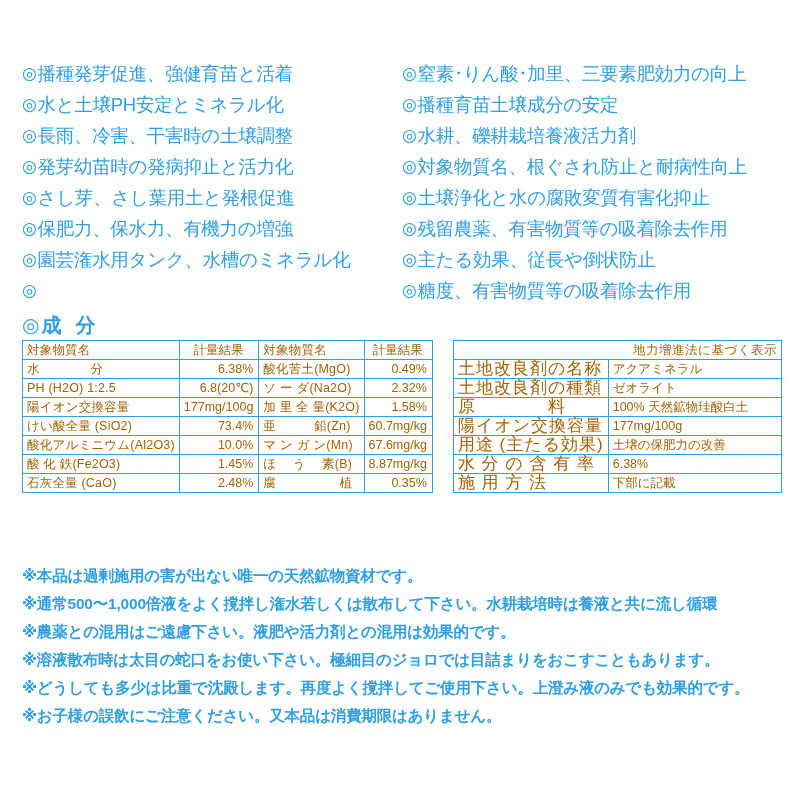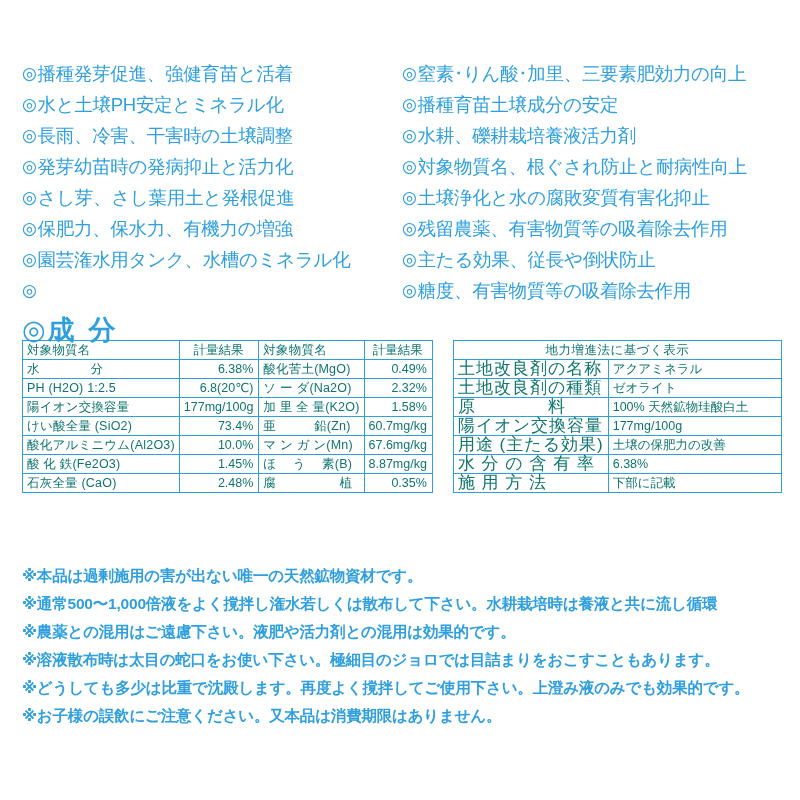--- a/index.html
+++ b/index.html
@@ -45,41 +45,41 @@
   .benefit-marker {
     margin-right: 1px;
     font-size: 17px;
   }
 
   
   .section-head {
     position: absolute;
     left: 22px;
     top: 312px;
-    font-size: 27px;
+    font-size: 20px;
     font-weight: bold;
     color: #2f9fe0;
     letter-spacing: 2px;
   }
   .section-head .sp {
     letter-spacing: 14px;
   }
 
   
   .tables-wrap {
     position: absolute;
     left: 22px;
     top: 340px;
     width: 760px;
     display: flex;
   }
   table {
     border-collapse: collapse;
     font-size: 13px;
-    color: #0f766e;
+    color: #a16207;
   }
   table td, table th {
     border: 1px solid #2f9fe0;
     padding: 1px 4px;
     font-weight: normal;
     line-height: 16px;
     height: 18px;
     box-sizing: border-box;
     white-space: nowrap;
   }
@@ -115,21 +115,21 @@
     text-align: right;
     padding-right: 5px;
   }
 
   
   .lawtable {
     margin-left: 20px;
     width: 330px;
   }
   .lawtable .title {
-    text-align: center;
+    text-align: right;
     font-size: 12.5px;
     letter-spacing: 0.5px;
   }
   .lawtable .lbl {
     width: 130px;
     text-align: left;
     letter-spacing: 1px;
     font-size: 17px;
   }
   .lawtable .v {

